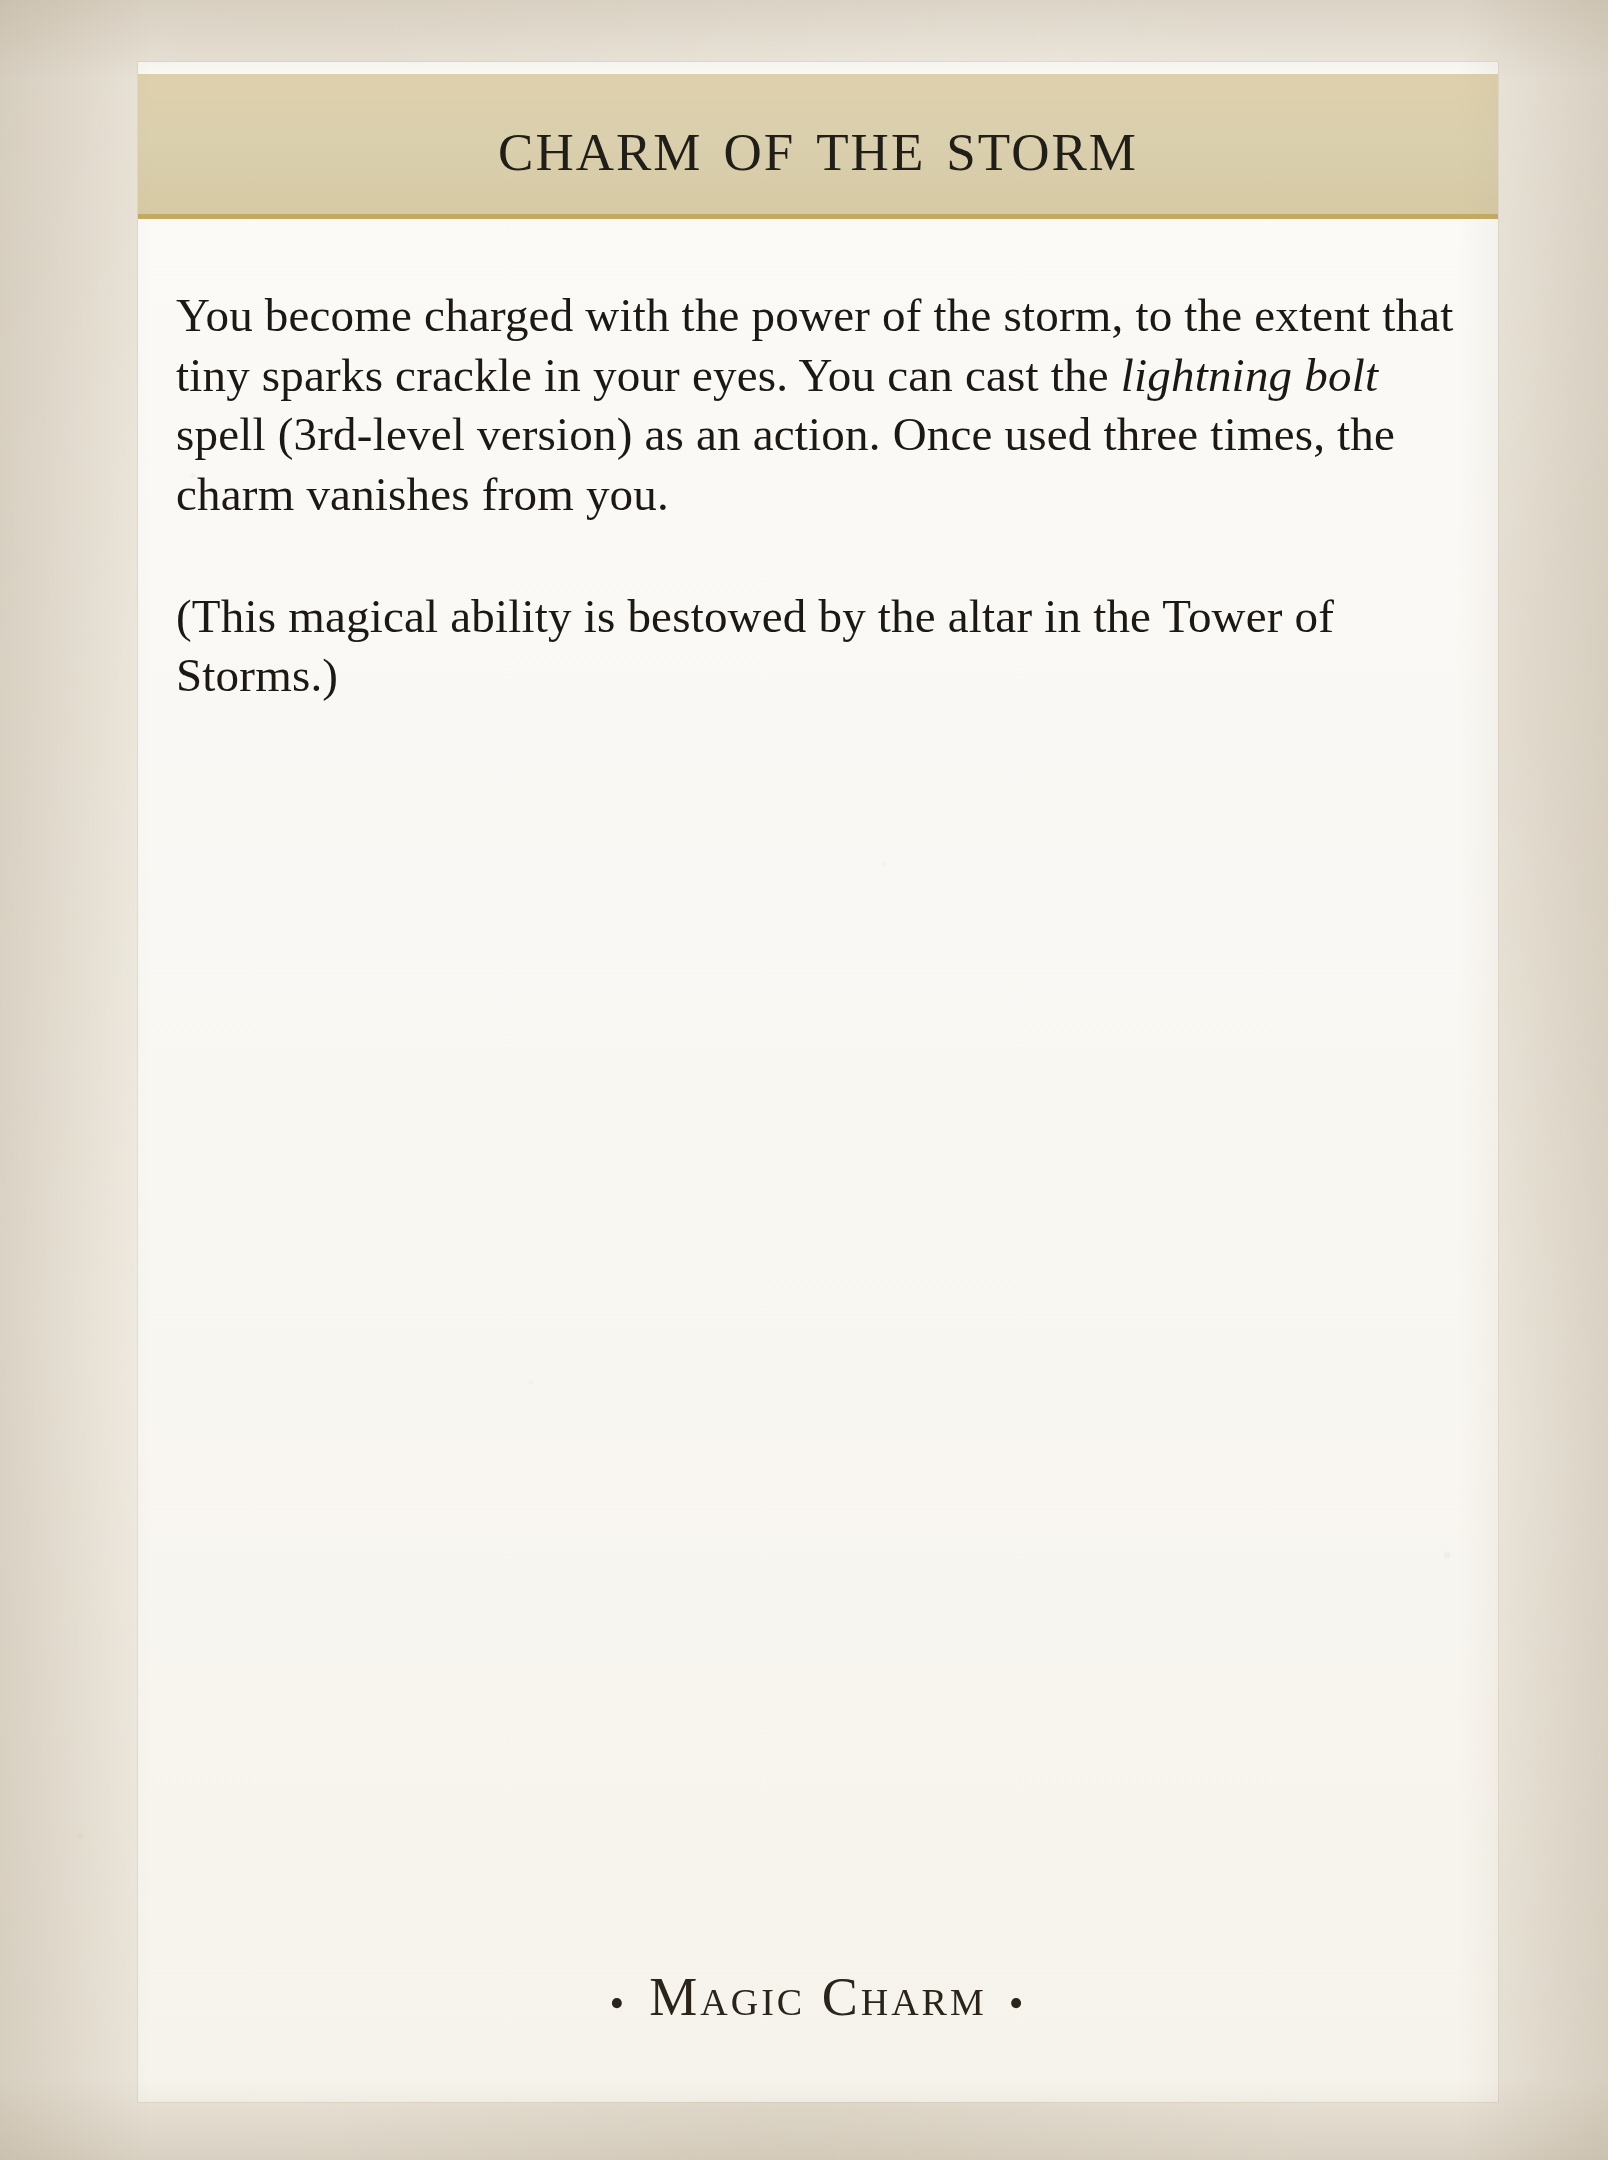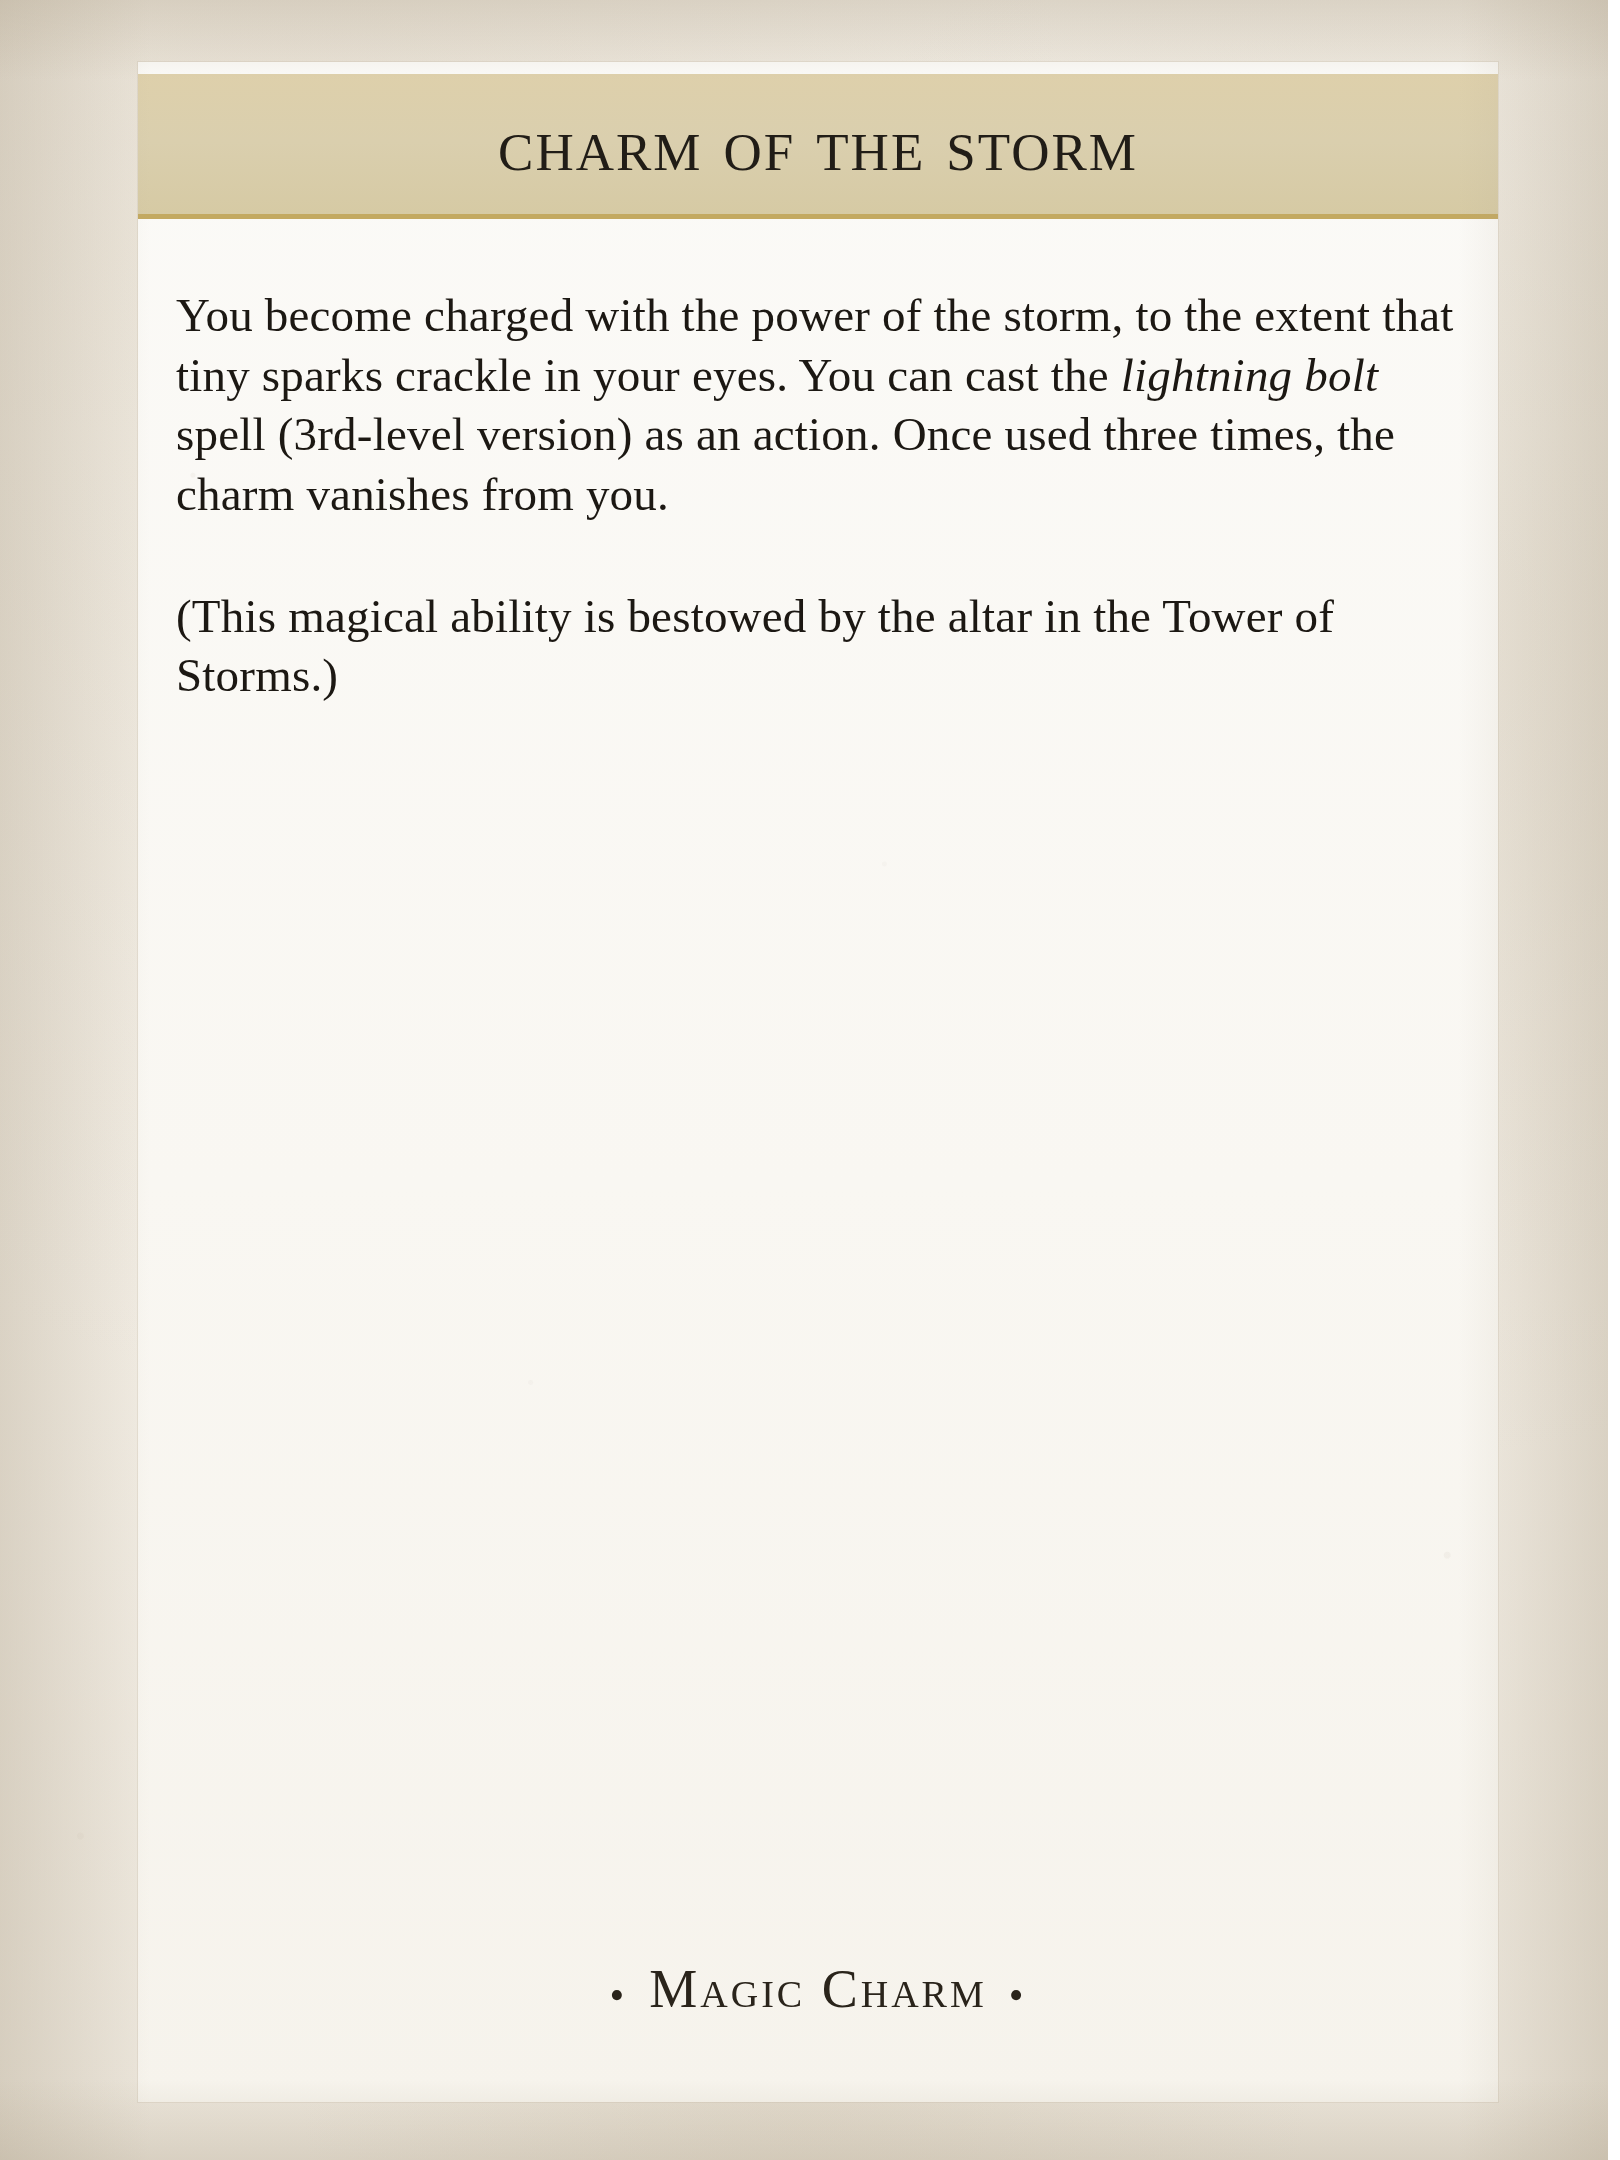--- a/index.html
+++ b/index.html
@@ -89,21 +89,21 @@
   }
 
   .body-text p { margin: 0 0 62px 0; }
   .body-text p:last-child { margin-bottom: 8px; }
 
   .italic { font-style: italic; }
 
   .footer {
     position: absolute;
     left: 138px;
-    bottom: 140px;
+    bottom: 132px;
     width: 1360px;
     text-align: center;
     font-size: 54px;
     letter-spacing: 3px;
     color: #2a241b;
     font-variant: small-caps;
   }
 
   .footer .dot {
     display: inline-block;

